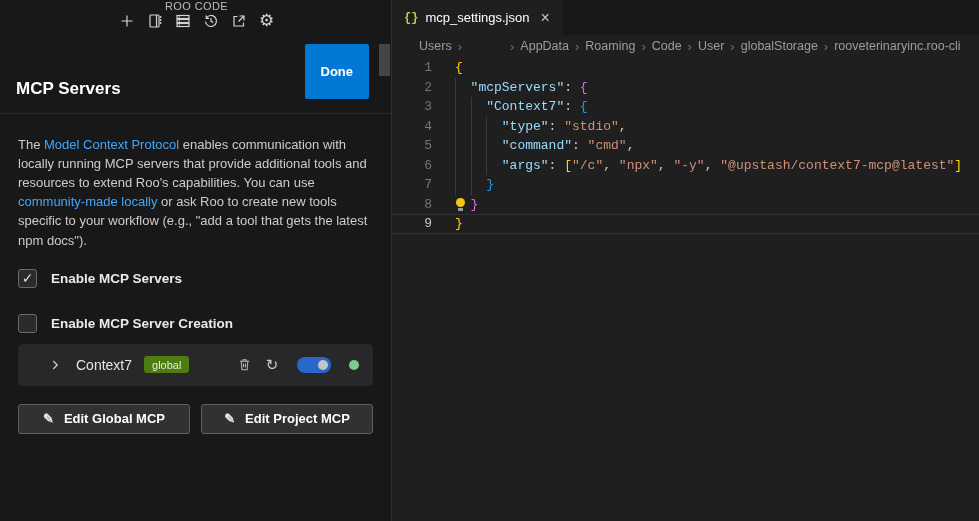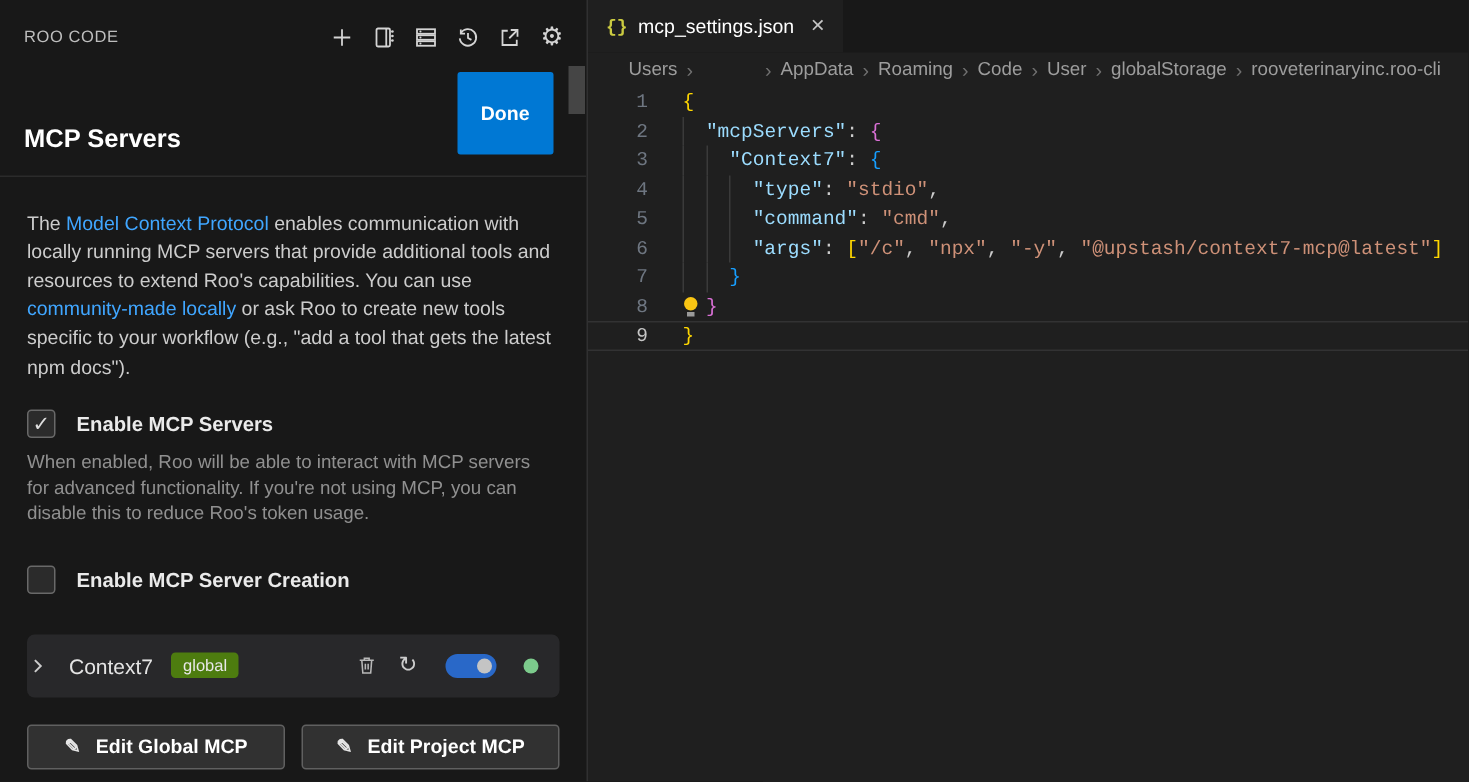--- a/index.html
+++ b/index.html
@@ -2,21 +2,21 @@
 <html><head>
 <meta charset="utf-8">
 <style>
   * { box-sizing: border-box; margin: 0; padding: 0; }
   html,body { width: 979px; height: 521px; overflow: hidden; }
   body { background:#181818; font-family:"Liberation Sans", sans-serif; }
   .app { display:flex; width:979px; height:521px; }
 
   
   .sidebar { width:392px; flex:none; background:#181818; position:relative; border-right:1px solid #303031; overflow:hidden; }
-  .sb-header { display:flex; align-items:center; justify-content:space-between; padding:16px 14px 0 16px; }
+  .sb-header { display:flex; align-items:center; justify-content:space-between; padding:0 14px 0 16px;flex-direction:column; }
   .sb-app-title { font-size:11px; letter-spacing:.4px; color:#bdbdbd; }
   .sb-toolbar { display:flex; align-items:center; gap:10px; }
   .tb-icon { width:18px; height:18px; display:flex; align-items:center; justify-content:center; color:#d4d4d4; cursor:pointer; }
   .tb-icon svg { stroke:#d4d4d4; fill:none; stroke-width:1.2; }
   .gear-glyph { font-size:17px; line-height:16px; color:#d4d4d4; }
 
   .sb-titlerow { display:flex; align-items:flex-end; justify-content:space-between; margin:14px 22px 0 16px; }
   .sb-page-title { font-size:17px; font-weight:bold; color:#ffffff; }
   .done-btn { background:#0078d4; color:#ffffff; border:none; border-radius:2px; font-size:13px; font-weight:bold; padding:20px 16px; font-family:inherit; cursor:pointer; }
   .sb-sep { border:none; border-top:1px solid #2b2b2b; margin-top:14px; }
@@ -25,21 +25,21 @@
   .intro { margin-top:21px; font-size:13px; line-height:1.47; color:#cccccc; width:356px; }
   .intro a { color:#40a6ff; text-decoration:none; cursor:pointer; }
 
   .cb-row { display:flex; align-items:center; gap:14px; margin-top:19px; }
   .cb { width:19px; height:19px; background:#2b2b2b; border:1px solid #696969; border-radius:3px; display:flex; align-items:center; justify-content:center; cursor:pointer; flex:none; }
   .cb .check { display:none; color:#dddddd; font-size:14px; line-height:1; }
   .cb.checked .check { display:block; }
   .cb-label { font-size:13.5px; font-weight:bold; color:#eaeaea; }
   .cb-desc { margin-top:8px; font-size:12.5px; line-height:1.36; color:#909090; width:352px; }
 
-  .server-card { margin:27px 0 0 0; height:42px; background:#28282a; border-radius:5px; display:flex; align-items:center; padding:0 14px 0 0; gap:10px; cursor:pointer; }
+  .server-card { margin:11px 0 0 0; height:42px; background:#28282a; border-radius:5px; display:flex; align-items:center; padding:0 14px 0 30px; gap:10px; cursor:pointer; }
   .chev { width:14px; height:14px; flex:none; display:flex; align-items:center; }
   .server-name { font-size:14px; color:#e4e4e4; margin-left:4px; }
   .scope-badge { background:#4d7c0f; color:#e8e8e8; font-size:11px; border-radius:3px; padding:2.5px 8px; margin-left:2px; }
   .card-spacer { flex:1; }
   .card-icon { width:18px; height:18px; display:flex; align-items:center; justify-content:center; color:#c8c8c8; cursor:pointer; }
   .refresh-glyph { font-size:15px; line-height:1; color:#cccccc; }
   .toggle { width:34px; height:16px; border-radius:8px; background:#2968c8; position:relative; margin-left:6px; cursor:pointer; flex:none; }
   .toggle .knob { position:absolute; top:3px; right:3px; width:10px; height:10px; border-radius:50%; background:#c4c4c4; }
   .status-dot { width:10px; height:10px; border-radius:50%; margin-left:8px; flex:none; }
 
@@ -143,21 +143,20 @@
     <div class="sb-body">
 
       <p class="intro"><span>The </span><a>Model Context Protocol</a><span> enables communication with locally running MCP servers that provide additional tools and resources to extend Roo's capabilities. You can use </span><a>community-made locally</a><span> or ask Roo to create new tools specific to your workflow (e.g., "add a tool that gets the latest npm docs").</span></p>
 
       <div class="cb-row">
         <span class="cb checked" id="cb-servers">
             <span class="check">✓</span>
           </span>
         <span class="cb-label">Enable MCP Servers</span>
       </div>
-      <p class="cb-desc">When enabled, Roo will be able to interact with MCP servers for advanced functionality. If you're not using MCP, you can disable this to reduce Roo's token usage.</p>
 
       <div class="cb-row" style="margin-top:26px;">
         <span class="cb" id="cb-creation"></span>
         <span class="cb-label">Enable MCP Server Creation</span>
       </div>
 
       <div class="server-card">
         <span class="chev">
           <svg width="14" height="14" viewBox="0 0 16 16" fill="none" stroke="#cccccc" stroke-width="1.5">
               <polyline points="6,3.5 10.5,8 6,12.5"></polyline>

